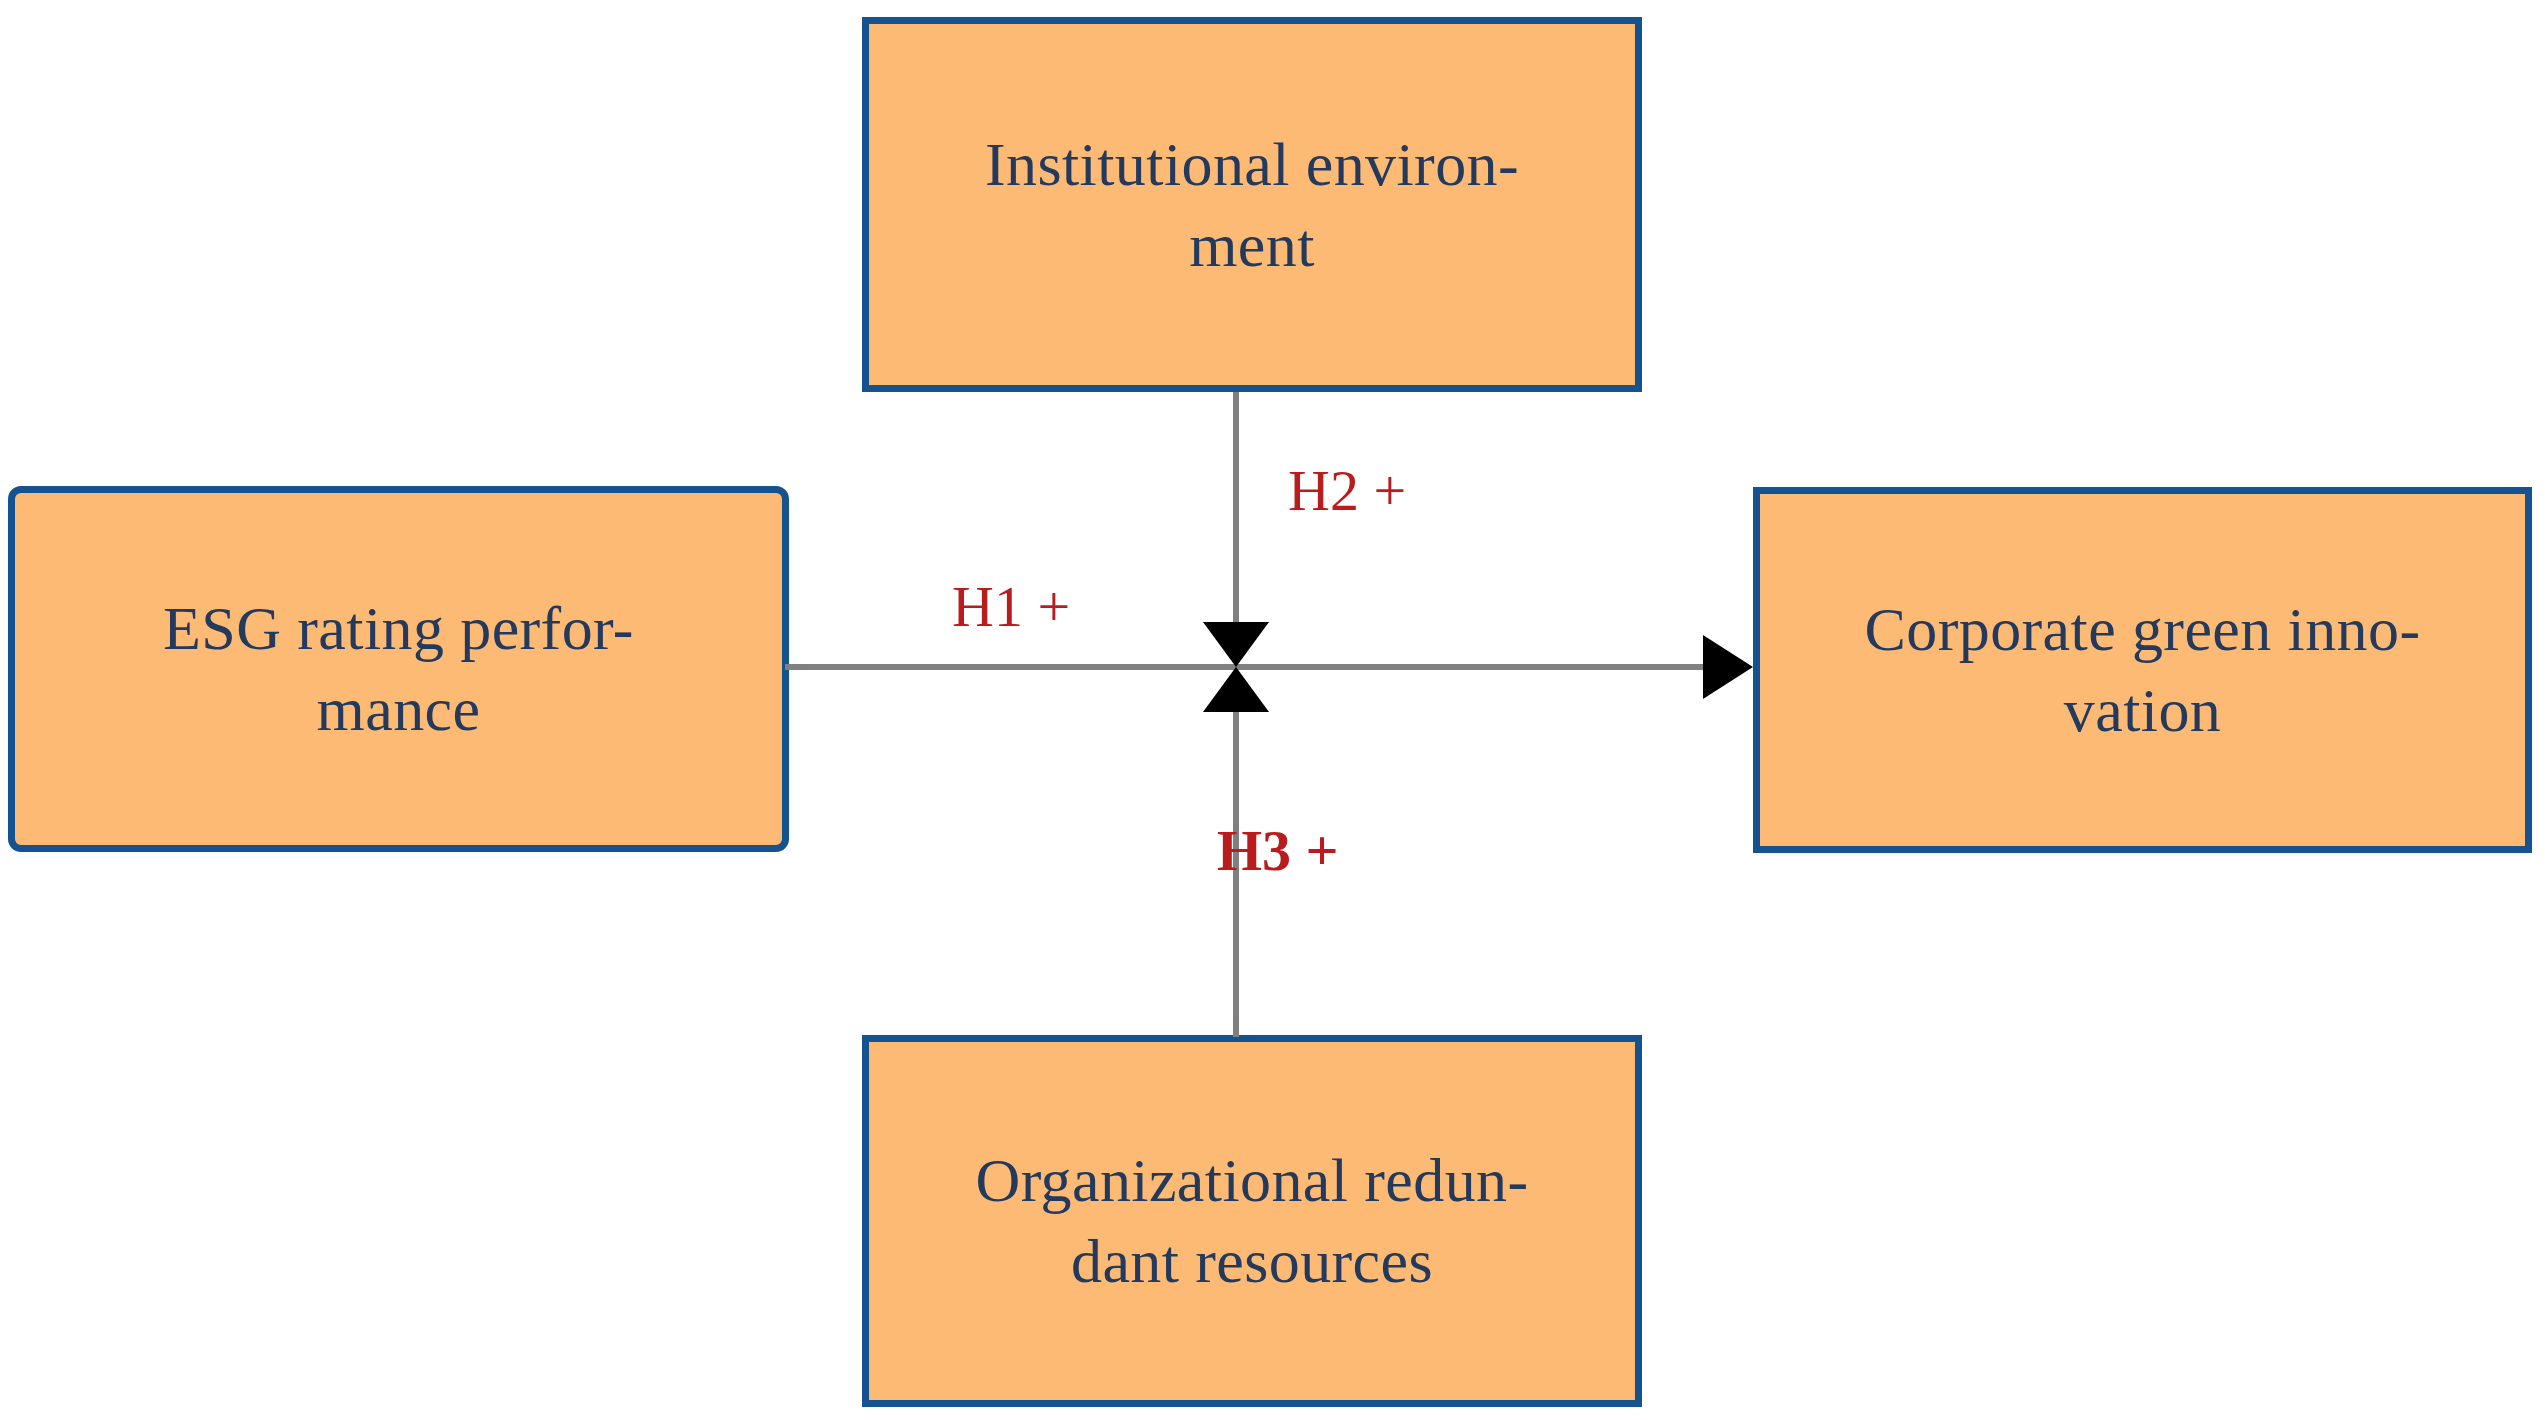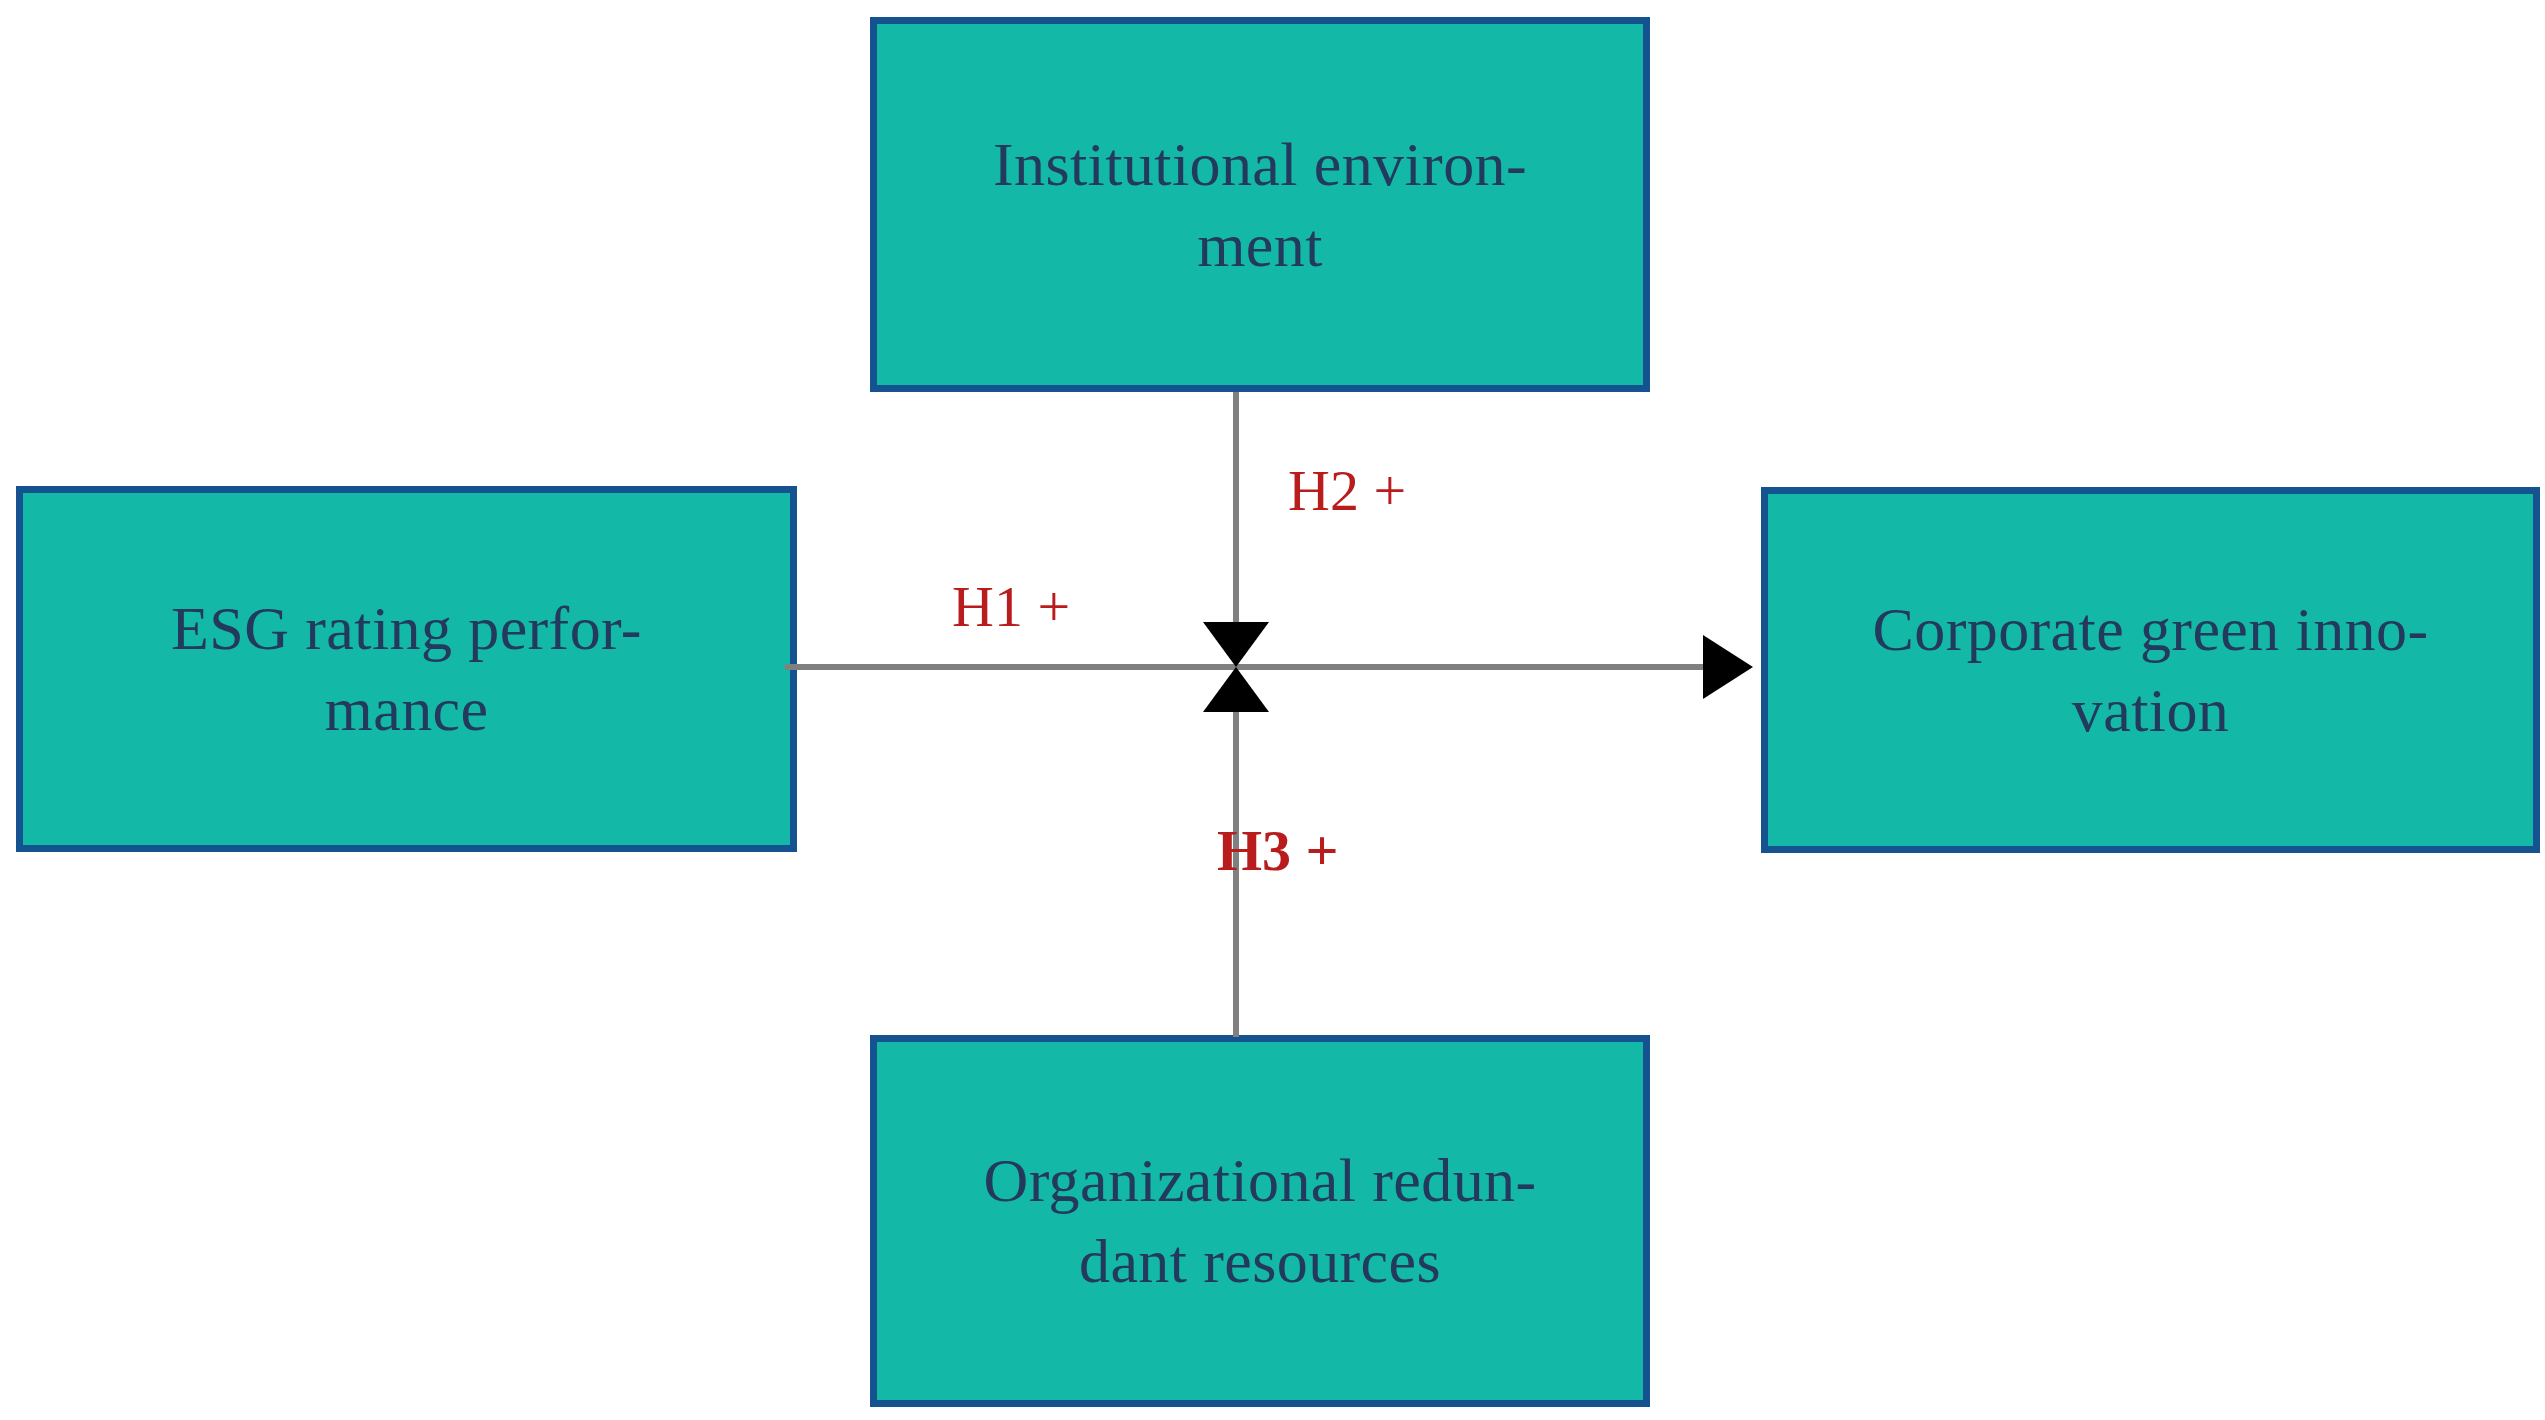--- a/index.html
+++ b/index.html
@@ -12,41 +12,40 @@
     width: 2545px;
     height: 1420px;
     background: #ffffff;
     overflow: hidden;
     font-family: "Liberation Serif", "DejaVu Serif", serif;
   }
   .node-box {
     position: absolute;
     box-sizing: border-box;
     border: 7px solid #14538f;
-    background: #14b8a6;
+    background: #fdba74;
     display: flex;
     align-items: center;
     justify-content: center;
     text-align: center;
-    margin-left: 8px;
   }
   .node-label {
     color: #23395d;
     font-size: 62px;
     line-height: 1.30;
     letter-spacing: 0.4px;
     padding: 0 48px;
     white-space: pre-line;
   }
   
   #box-institutional-environment {
     left: 862px;  top: 17px;   width: 780px;  height: 375px;
   }
   #box-esg-rating-performance {
-    left: 8px;    top: 486px;  width: 781px;  height: 366px;
+    left: 8px;    top: 486px;  width: 781px;  height: 366px; border-radius: 13px;
   }
   #box-corporate-green-innovation {
     left: 1753px; top: 487px;  width: 779px;  height: 366px;
   }
   #box-organizational-redundant-resources {
     left: 862px;  top: 1035px; width: 780px;  height: 372px;
   }
 
   
   .conn-line {

